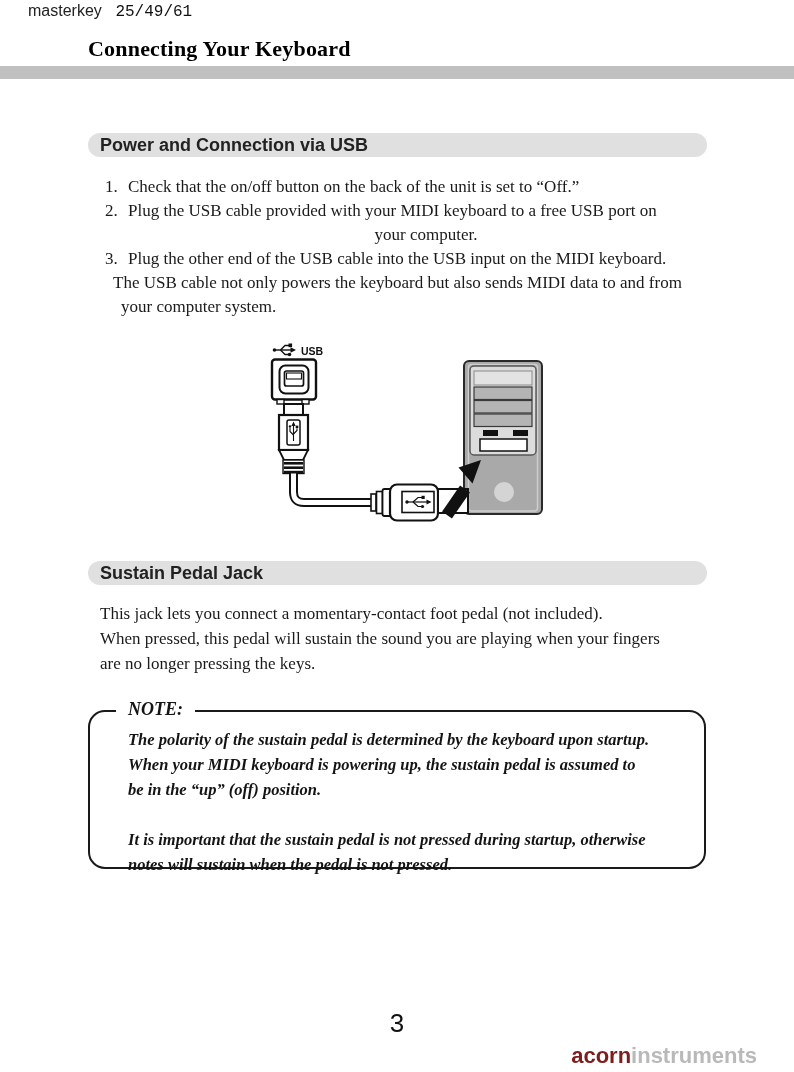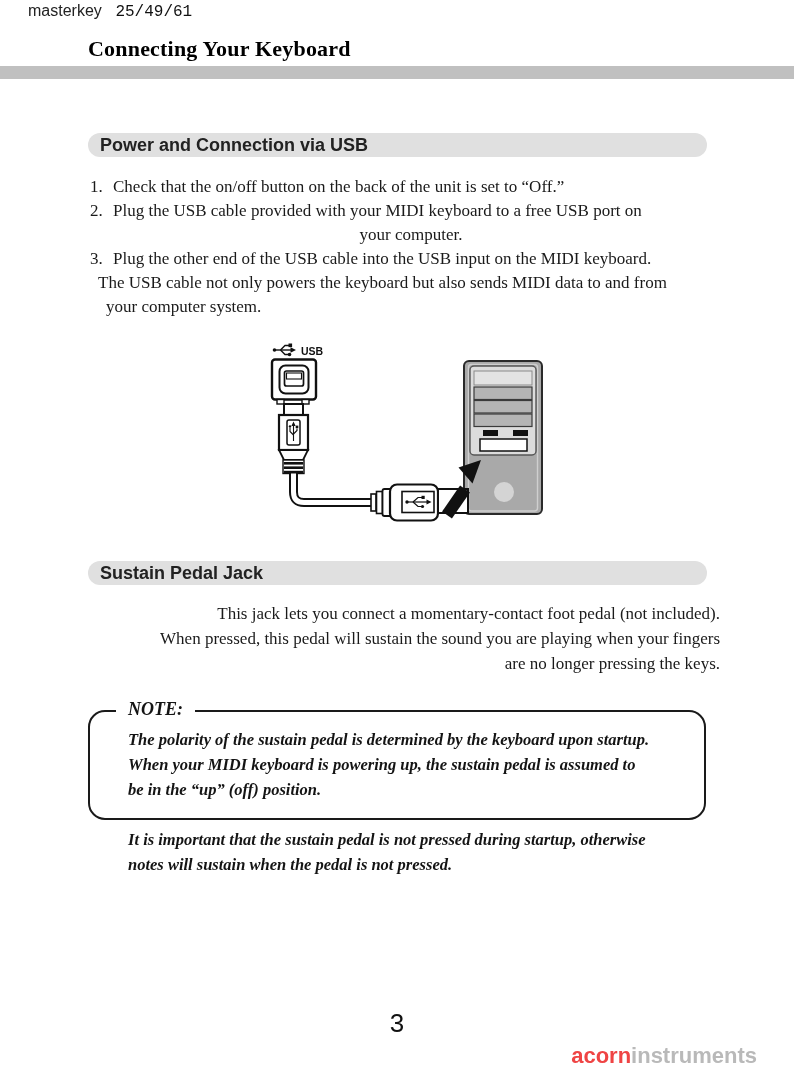--- a/index.html
+++ b/index.html
@@ -14,47 +14,47 @@
               font-weight:700;font-size:22px;color:#000000;letter-spacing:0.2px;}
   .title-bar{position:absolute;left:0;top:66px;width:794px;height:13px;background:#c0c0c0;}
 
   .section-pill{position:absolute;left:88px;width:619px;height:24px;background:#e0e0e0;
                 border-radius:12px;display:flex;align-items:center;
                 font-family:"Liberation Sans",sans-serif;font-weight:700;font-size:18px;
                 color:#222;padding-left:12px;box-sizing:border-box;}
   .pill-usb{top:133px;}
   .pill-pedal{top:561px;}
 
-  .usb-list{position:absolute;left:90px;top:175px;width:620px;font-size:17px;line-height:24px;}
+  .usb-list{position:absolute;left:105px;top:175px;width:620px;font-size:17px;line-height:24px;}
   .usb-list .row{white-space:nowrap;}
   .usb-list .marker{display:inline-block;width:23px;}
   .row.ind-a{margin-left:22px;text-align:center;}
   .row.ind-b{margin-left:8px;}
   .row.ind-c{margin-left:16px;}
 
   .diagram{position:absolute;left:252px;top:333px;}
 
   .pedal-par{position:absolute;left:100px;top:601px;width:620px;font-size:17px;line-height:25px;}
-  .pedal-par .row{white-space:nowrap;text-align:right;}
+  .pedal-par .row{white-space:nowrap;}
 
-  .note-box{position:absolute;left:88px;top:710px;width:618px;height:110px;
+  .note-box{position:absolute;left:88px;top:710px;width:618px;height:159px;
             border:2.5px solid #1a1a1a;border-radius:17px;box-sizing:border-box;}
   .note-legend{position:absolute;left:26px;top:-13px;background:#ffffff;padding:0 12px;
                font-weight:700;font-style:italic;font-size:18px;color:#141414;}
   .note-text{position:absolute;left:38px;top:15px;width:570px;font-weight:700;font-style:italic;
              font-size:16.5px;line-height:25px;color:#141414;}
   .note-gap{height:25px;}
   .note-text .row{white-space:nowrap;}
 
   .page-number{position:absolute;left:0;top:1008px;width:794px;text-align:center;
                font-family:"Liberation Sans",sans-serif;font-size:26px;color:#111;}
 
   .brand-logo{position:absolute;right:37px;top:1043px;font-family:"Liberation Sans",sans-serif;
               font-weight:700;font-size:22px;white-space:nowrap;}
-  .brand-logo .dark{color:#ef4444;}
+  .brand-logo .dark{color:#7f1d1d;}
   .brand-logo .light{color:#b9b9b9;}
 </style>
 </head>
 <body>
 
 <div class="page">
 
   <div class="doc-header">
     <span class="product">masterkey</span>
     <span class="model">&nbsp;</span><span class="model">25/49/61</span>

